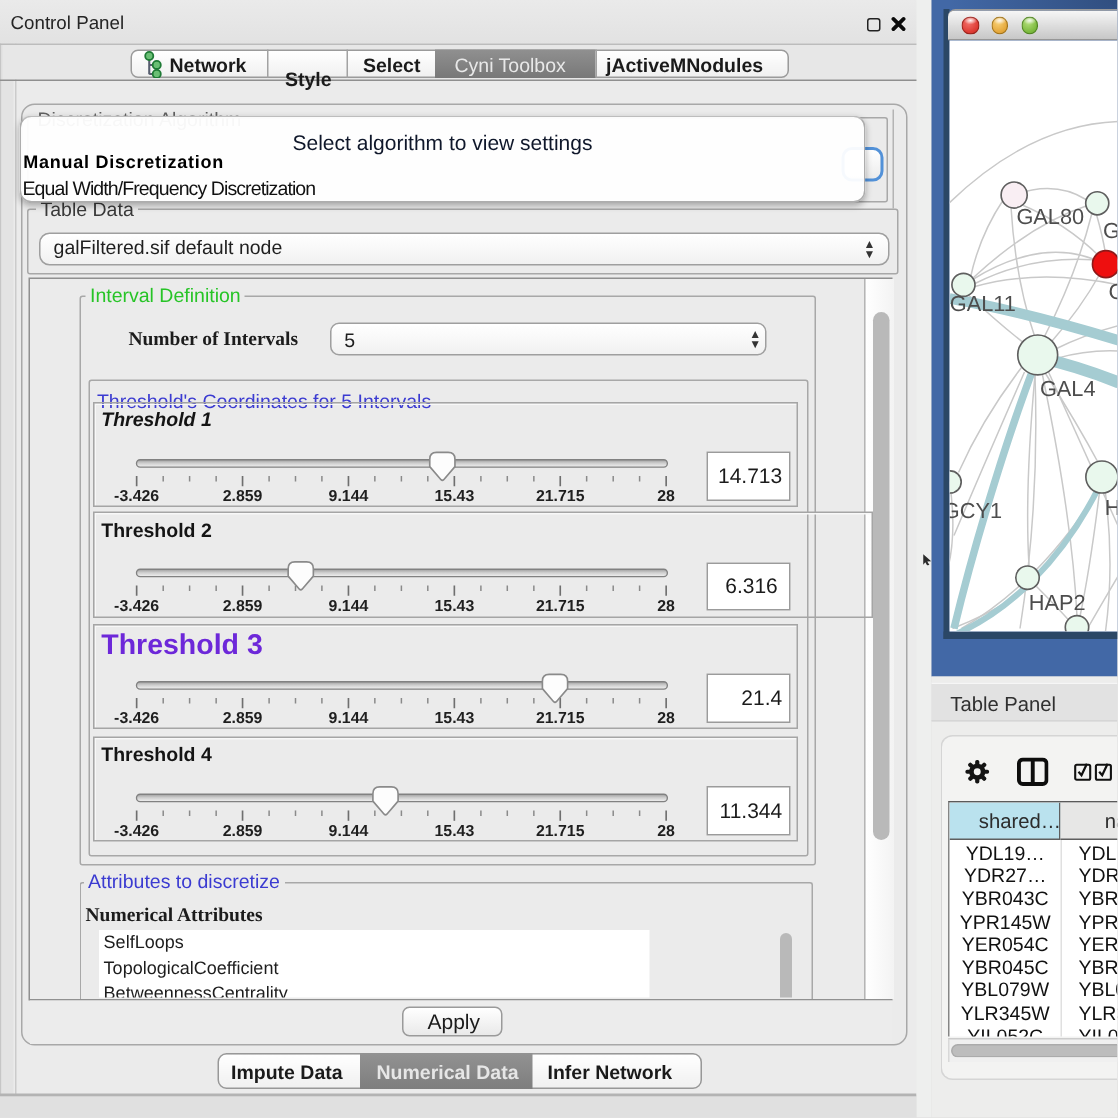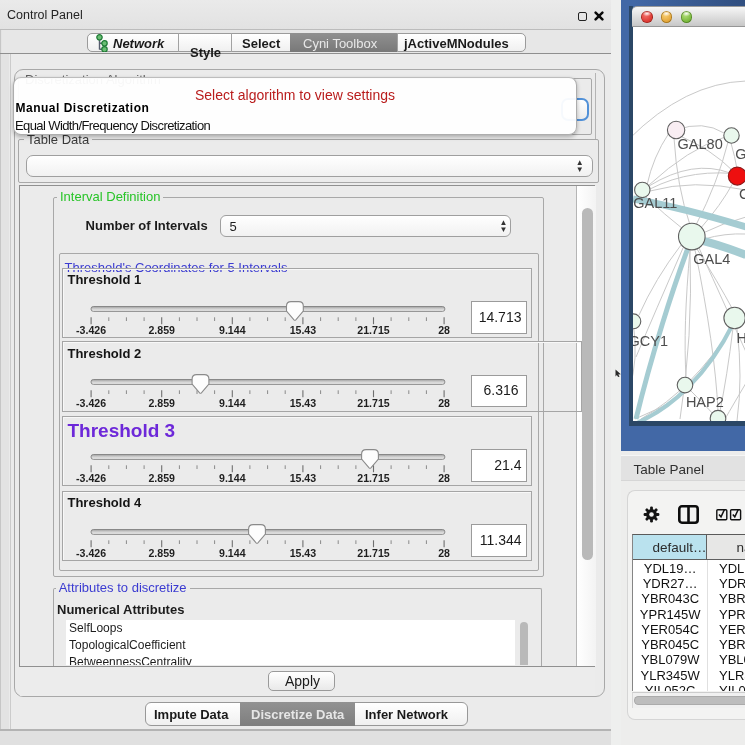--- a/index.html
+++ b/index.html
@@ -5,21 +5,21 @@
 html,body{margin:0;padding:0;}
 body{width:745px;height:745px;overflow:hidden;position:relative;background:#dadada;
  font-family:"Liberation Sans",sans-serif;-webkit-font-smoothing:antialiased;}
 .abs{position:absolute;}
 .gt{position:absolute;font-size:13px;line-height:14px;padding:0 3px;background:#ebebeb;color:#3a3a3a;white-space:nowrap;}
 .grp{position:absolute;border:1px solid #a8a8a8;border-radius:2px;}
 .combo{position:absolute;border:1px solid #9f9f9f;border-radius:7px;
  background:linear-gradient(#ffffff,#f1f1f1);box-shadow:inset 0 1px 0 #fff;}
 .combo .ctx{position:absolute;left:9px;top:3px;font-size:13px;color:#1f1f1f;}
 .carr{position:absolute;font-size:8px;color:#333;line-height:5px;}
-.lbl{position:absolute;font-size:13px;color:#1c1c1c;white-space:nowrap;}
+.lbl{position:absolute;font-size:13px;color:#1c1c1c;white-space:nowrap;font-family:Liberation Serif, serif;}
 .bold{font-weight:bold;}
 </style>
 </head>
 <body>
 
 <div class="abs" id="cpwin" style="left:0;top:0;width:613px;height:730px;background:#ebebeb;"></div>
 
 <div class="abs" style="left:0;top:0;width:1.2px;height:730px;background:#c6c6c6;"></div>
 <div class="abs" style="left:1.2px;top:0;width:8px;height:730px;background:#e3e3e3;"></div>
 <div class="abs" style="left:9.5px;top:29px;width:1px;height:701px;background:#cbcbcb;"></div>
@@ -41,33 +41,34 @@
 <div class="abs" style="left:177.5px;top:32.6px;width:1px;height:19.2px;background:#a2a2a2;"></div>
 <div class="abs" style="left:230.6px;top:32.6px;width:1px;height:19.2px;background:#a2a2a2;"></div>
 <div class="abs" style="left:289.8px;top:32.6px;width:107.4px;height:19.2px;background:linear-gradient(#909090,#787878);"></div>
 <div class="abs" style="left:397.2px;top:32.6px;width:1px;height:19.2px;background:#a2a2a2;"></div>
 <svg class="abs" style="left:95px;top:32.8px;" width="14" height="19" viewBox="0 0 14 19">
  <path d="M4.5 6 V16.5 M4.5 10.3 H9 M4.5 16.3 H9" stroke="#565d6e" stroke-width="1.4" fill="none"></path>
  <circle cx="4.5" cy="4.3" r="2.7" fill="#6abf74" stroke="#1e7a35" stroke-width="1.2"></circle>
  <circle cx="9.5" cy="10.3" r="2.7" fill="#6abf74" stroke="#1e7a35" stroke-width="1.2"></circle>
  <circle cx="9.5" cy="16.3" r="2.7" fill="#6abf74" stroke="#1e7a35" stroke-width="1.2"></circle>
 </svg>
-<div class="abs bold" style="left:113px;top:35.5px;font-size:13px;color:#1a1a1a;font-style:italic;">Network</div>
+<div class="abs bold" style="left:113px;top:35.5px;font-size:13px;color:#1a1a1a;">Network</div>
 <div class="abs bold" style="left:190px;top:45px;font-size:13px;color:#1a1a1a;">Style</div>
 <div class="abs bold" style="left:242px;top:35.5px;font-size:13px;color:#1a1a1a;">Select</div>
 <div class="abs bold" style="left:303px;top:35.5px;font-size:13px;color:#e8e8e8;font-weight:normal;">Cyni Toolbox</div>
 <div class="abs bold" style="left:404px;top:35.5px;font-size:13px;color:#1a1a1a;">jActiveMNodules</div>
 
 <div class="abs" style="left:14px;top:69px;width:591px;height:628px;border:1.5px solid #a8a8a8;border-radius:9px;box-sizing:border-box;"></div>
 
 <div class="abs" style="left:25px;top:71.5px;font-size:13px;color:#606060;">Discretization Algorithm</div>
 
 <div class="grp" style="left:18px;top:139px;width:579px;height:42.4px;"></div>
 <div class="gt" style="left:24px;top:132.5px;">Table Data</div>
 <div class="combo" style="left:25.7px;top:154.5px;width:565px;height:20px;">
+ <div class="ctx" style="top:1px;">galFiltered.sif default node</div>
  <div class="carr" style="left:549px;top:4px;">▲</div>
  <div class="carr" style="left:549px;top:11px;">▼</div>
 </div>
 
 <div class="abs" style="left:19.4px;top:185px;width:575.6px;height:481.5px;border:1px solid #909090;box-sizing:border-box;"></div>
 
 <div class="abs" style="left:575.5px;top:186px;width:19px;height:479.5px;background:linear-gradient(to right,#ffffff,#f3f3f3);border-left:1px solid #b5b5b5;"></div>
 <div class="abs" style="left:581.5px;top:208px;width:11.5px;height:352px;background:#b9b9b9;border-radius:6px;"></div>
 
 <div class="grp" style="left:52.5px;top:196.5px;width:489.8px;height:378.5px;"></div>
@@ -77,21 +78,21 @@
 <div class="combo" style="left:219.5px;top:214.5px;width:289.8px;height:20.7px;border-radius:6px;">
  <div class="ctx">5</div>
  <div class="carr" style="left:279px;top:4px;">▲</div>
  <div class="carr" style="left:279px;top:11.5px;">▼</div>
 </div>
 
 <div class="grp" style="left:58.5px;top:253.3px;width:478.1px;height:315.8px;"></div>
 <div class="gt" style="left:61.6px;top:261px;color:#3b3bd1;">Threshold's Coordinates for 5 Intervals</div>
 
 <div class="abs" style="left:62.3px;top:267.8px;width:470.0px;height:70.5px;border:1px solid #a5a5a5;box-shadow:inset 1px 1px 0 #f8f8f8;box-sizing:border-box;">
- <div class="abs bold" style="left:4.2px;top:3.5px;font-size:13px;color:#141414;">Threshold 1</div>
+ <div class="abs bold" style="left:4.2px;top:3.5px;font-size:13px;color:#141414;font-style:italic;">Threshold 1</div>
 <svg width="470" height="70" viewBox="0 0 470 70" style="position:absolute;left:0;top:0;font-family:'Liberation Sans',sans-serif;">
       <defs>
         <linearGradient id="tg267" x1="0" y1="0" x2="0" y2="1">
           <stop offset="0" stop-color="#9e9e9e"></stop>
           <stop offset="0.45" stop-color="#cdcdcd"></stop>
           <stop offset="1" stop-color="#f2f2f2"></stop>
         </linearGradient>
       </defs>
       <rect x="28.0" y="37.5" width="353.9" height="4.9" rx="2.4" fill="url(#tg267)" stroke="#818181" stroke-width="0.9"></rect>
       <line x1="28.1" y1="48.3" x2="28.1" y2="55.2" stroke="#6f6f6f" stroke-width="1.1"></line>
@@ -252,42 +253,42 @@
       <text x="381.1" y="65.2" text-anchor="middle" font-size="10.6" font-weight="bold" fill="#1f1f1f">28</text>
       <path d="M 185.6 37.1 Q 185.6 32.6 190.1 32.6 L 197.9 32.6 Q 202.4 32.6 202.4 37.1 L 202.4 42.1 L 194.9 50.8 Q 194.0 51.7 193.1 50.8 L 185.6 42.1 Z" fill="#fdfdfd" stroke="#8a8a8a" stroke-width="1.1"></path>
     </svg>
  <div class="abs" style="left:408.2px;top:32.7px;width:55.5px;height:32.5px;background:#ffffff;border:1px solid #9b9b9b;box-sizing:border-box;"></div>
  <div class="abs" style="left:408.2px;top:40px;width:50px;text-align:right;font-size:14px;color:#1b1b1b;">11.344</div>
 </div>
 
 <div class="abs" style="left:52.7px;top:588px;width:489.6px;height:78px;border:1px solid #a8a8a8;border-bottom:none;border-radius:2px 2px 0 0;box-sizing:border-box;"></div>
 <div class="gt" style="left:55.7px;top:580.5px;color:#3b3bd1;">Attributes to discretize</div>
 <div class="lbl bold" style="left:57px;top:601.5px;">Numerical Attributes</div>
-<div class="abs" style="left:65.9px;top:620.1px;width:449px;height:45.4px;background:#ffffff;overflow:hidden;">
+<div class="abs" style="left:65.9px;top:620.1px;width:367px;height:45.4px;background:#ffffff;overflow:hidden;">
  <div class="abs" style="left:3.2px;top:1.4px;font-size:12px;color:#1d1d1d;">SelfLoops</div>
  <div class="abs" style="left:3.2px;top:18px;font-size:12px;color:#1d1d1d;">TopologicalCoefficient</div>
  <div class="abs" style="left:3.2px;top:34.6px;font-size:12px;color:#1d1d1d;">BetweennessCentrality</div>
 </div>
 <div class="abs" style="left:519.7px;top:621.8px;width:8.5px;height:43.7px;background:#b9b9b9;border-radius:4px 4px 0 0;"></div>
 
 <div class="abs" style="left:20.4px;top:667px;width:574.6px;height:29px;background:#ececec;"></div>
 <div class="abs" style="left:268.4px;top:671.4px;width:67px;height:19.8px;background:linear-gradient(#ffffff,#e9e9e9);border:1px solid #9a9a9a;border-radius:5px;box-sizing:border-box;"></div>
 <div class="abs" style="left:285px;top:673px;font-size:14px;color:#1b1b1b;">Apply</div>
 
 <div class="abs" style="left:144.5px;top:702px;width:323.8px;height:24px;background:linear-gradient(#ffffff,#f0f0f0);border:1px solid #989898;border-radius:6px;box-sizing:border-box;"></div>
 <div class="abs" style="left:240.2px;top:702px;width:114.5px;height:24px;background:linear-gradient(#929292,#7e7e7e);"></div>
 <div class="abs" style="left:154px;top:707px;font-size:13px;color:#1a1a1a;font-weight:bold;">Impute Data</div>
-<div class="abs" style="left:251px;top:707px;font-size:13px;color:#e6e6e6;font-weight:bold;">Discretize Data</div>
+<div class="abs" style="left:251px;top:707px;font-size:13px;color:#e6e6e6;font-weight:bold;">Numerical Data</div>
 <div class="abs" style="left:365px;top:707px;font-size:13px;color:#1a1a1a;font-weight:bold;">Infer Network</div>
 
 <div class="abs" style="left:18px;top:78px;width:574.3px;height:57px;border:1px solid #a8a8a8;border-radius:2px;box-sizing:border-box;"></div>
 <div class="abs" style="left:595.3px;top:73px;width:1px;height:66px;background:#b4b4b4;"></div>
 <div class="abs" style="left:561px;top:97.5px;width:27.5px;height:23px;border:2.6px solid #5291d8;border-radius:7px;background:linear-gradient(#ffffff,#ececec);box-sizing:border-box;"></div>
 <div class="abs" style="left:13px;top:77px;width:564px;height:57.5px;background:rgba(255,255,255,0.95);border:1px solid #adadad;border-top-color:#bdbdbd;border-radius:8px;box-shadow:0 2px 4px rgba(0,0,0,0.28);box-sizing:border-box;"></div>
-<div class="abs" style="left:13px;top:87px;width:564px;text-align:center;font-size:14px;color:#b91c1c;">Select algorithm to view settings</div>
+<div class="abs" style="left:13px;top:87px;width:564px;text-align:center;font-size:14px;color:#0f172a;">Select algorithm to view settings</div>
 <div class="abs bold" style="left:15.5px;top:101px;font-size:12px;letter-spacing:0.5px;color:#000;">Manual Discretization</div>
 <div class="abs" style="left:15px;top:118px;font-size:13px;letter-spacing:-0.6px;color:#111;">Equal Width/Frequency Discretization</div>
 
 <div class="abs" style="left:610.5px;top:0;width:10px;height:745px;background:#eeefee;"></div>
 <div class="abs" style="left:620.5px;top:0;width:124.5px;height:450.5px;background:#4268a6;"></div>
 <div class="abs" style="left:620.5px;top:0;width:124.5px;height:450.5px;background:radial-gradient(ellipse 160px 90px at 100% 0%,rgba(15,30,55,0.35),rgba(15,30,55,0) 70%);"></div>
 
 <div class="abs" style="left:629px;top:5.5px;width:3.5px;height:420px;background:#2b4766;"></div>
 <div class="abs" style="left:629px;top:420.8px;width:116px;height:5.5px;background:#2b4766;"></div>
 <div class="abs" style="left:631.5px;top:5.8px;width:113.5px;height:21.4px;background:linear-gradient(#f7f7f7,#c7c7c7);border-top:1px solid #9a9a9a;border-bottom:1px solid #969696;border-radius:5px 0 0 0;box-sizing:border-box;"></div>
@@ -389,21 +390,21 @@
 <svg class="abs" style="left:715.5px;top:508px;" width="27" height="13" viewBox="0 0 27 13">
  <rect x="0.8" y="1.8" width="10" height="10" rx="1" fill="none" stroke="#111" stroke-width="1.4"></rect>
  <path d="M3 6.5 L5 8.8 L8.6 1.2" fill="none" stroke="#111" stroke-width="1.5"></path>
  <rect x="14.6" y="1.8" width="10" height="10" rx="1" fill="none" stroke="#111" stroke-width="1.4"></rect>
  <path d="M16.8 6.5 L18.8 8.8 L22.4 1.2" fill="none" stroke="#111" stroke-width="1.5"></path>
 </svg>
 
 <div class="abs" style="left:632px;top:533.5px;width:113px;height:157px;background:#ffffff;overflow:hidden;border-top:1.2px solid #5a5a5a;border-left:1px solid #858585;box-sizing:border-box;">
  <div class="abs" style="left:0;top:0;width:74.3px;height:25.2px;background:#bae2ee;border-right:1.2px solid #5f5f5f;border-bottom:1.2px solid #5f5f5f;box-sizing:border-box;"></div>
  <div class="abs" style="left:74.3px;top:0;width:120px;height:25.2px;background:#e7e7e6;border-bottom:1.2px solid #5f5f5f;box-sizing:border-box;"></div>
- <div class="abs" style="left:19.5px;top:5px;font-size:13.5px;color:#2c2c2c;">default…</div>
+ <div class="abs" style="left:19.5px;top:5px;font-size:13.5px;color:#2c2c2c;">shared…</div>
  <div class="abs" style="left:103.5px;top:5px;font-size:13.5px;color:#2c2c2c;">name</div>
  <div class="abs" style="left:74.3px;top:25.2px;width:1px;height:132px;background:#e0e0e0;"></div>
  <div class="abs" style="left:0;top:26.2px;width:74.3px;height:15.26px;text-align:center;font-size:13px;color:#111;line-height:15.26px;">YDL19…</div>
  <div class="abs" style="left:86px;top:26.2px;width:120px;height:15.26px;font-size:13px;color:#111;line-height:15.26px;">YDL19…</div>
  <div class="abs" style="left:0;top:41.5px;width:74.3px;height:15.26px;text-align:center;font-size:13px;color:#111;line-height:15.26px;">YDR27…</div>
  <div class="abs" style="left:86px;top:41.5px;width:120px;height:15.26px;font-size:13px;color:#111;line-height:15.26px;">YDR27…</div>
  <div class="abs" style="left:0;top:56.7px;width:74.3px;height:15.26px;text-align:center;font-size:13px;color:#111;line-height:15.26px;">YBR043C</div>
  <div class="abs" style="left:86px;top:56.7px;width:120px;height:15.26px;font-size:13px;color:#111;line-height:15.26px;">YBR043C</div>
  <div class="abs" style="left:0;top:72.0px;width:74.3px;height:15.26px;text-align:center;font-size:13px;color:#111;line-height:15.26px;">YPR145W</div>
  <div class="abs" style="left:86px;top:72.0px;width:120px;height:15.26px;font-size:13px;color:#111;line-height:15.26px;">YPR145W</div>

